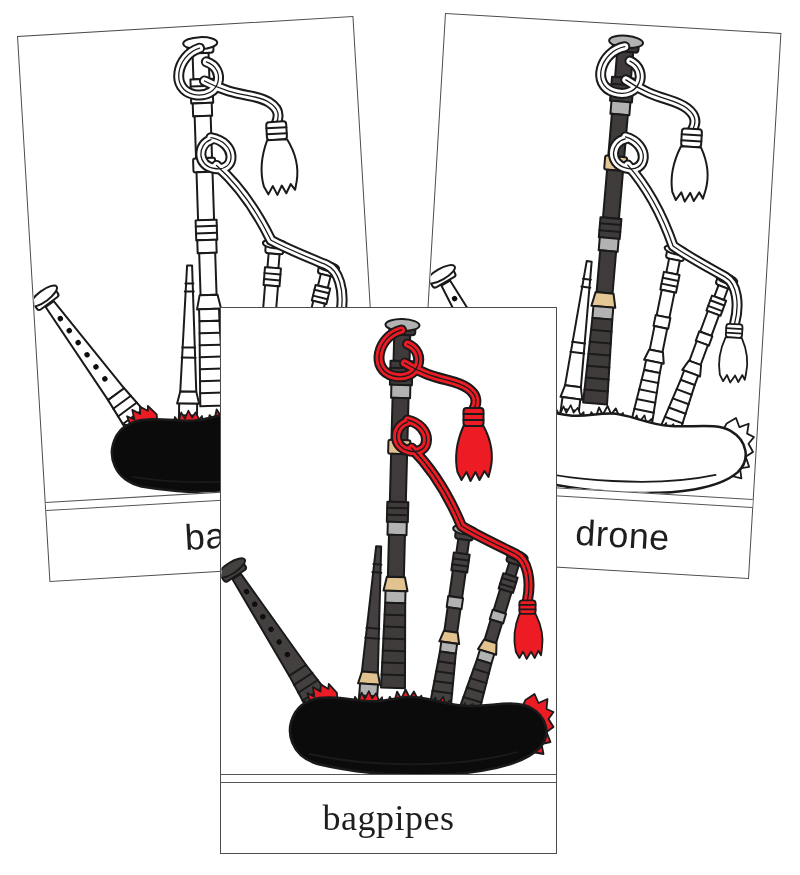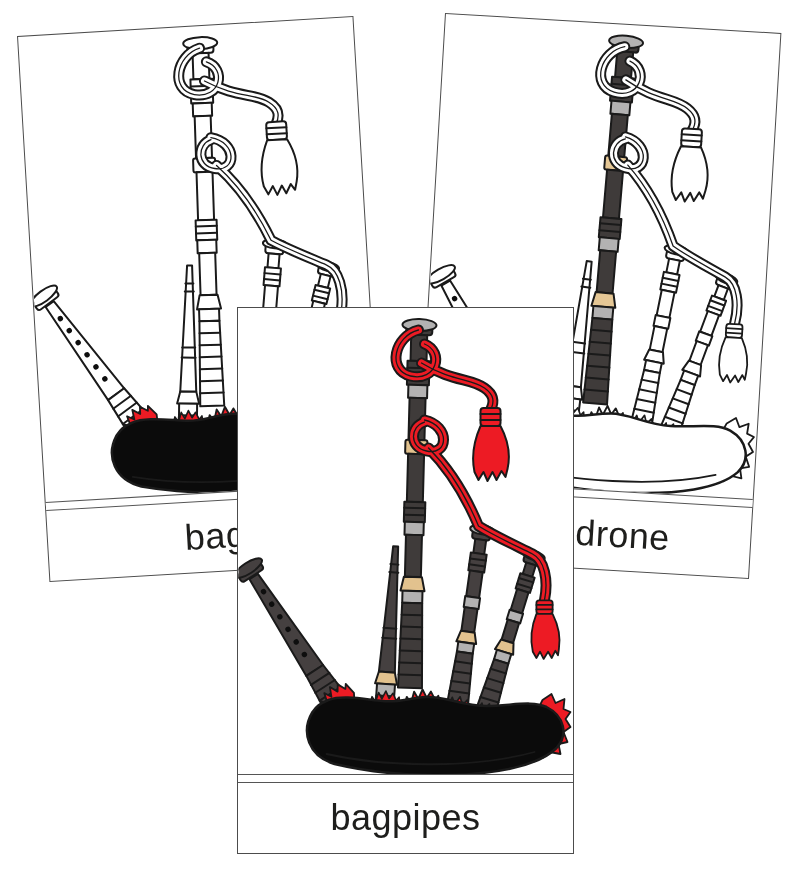--- a/index.html
+++ b/index.html
@@ -3,21 +3,21 @@
 <meta charset="utf-8">
 <style>
   html,body{margin:0;padding:0;background:#ffffff;}
   #canvas{position:relative;width:800px;height:875px;background:#ffffff;overflow:hidden;
           font-family:"Liberation Sans", sans-serif;}
   .card{position:absolute;width:337px;height:547px;background:#ffffff;
         border:1.6px solid #4c4c4c;box-sizing:border-box;
         transform-origin:top left;display:flex;flex-direction:column;}
   .card--bag{left:17px;top:36px;transform:rotate(-3.4deg);z-index:1;}
   .card--drone{left:445px;top:13px;transform:rotate(3.4deg);z-index:1;}
-  .card--bagpipes{left:237px;top:307px;z-index:3;}
+  .card--bagpipes{left:220px;top:307px;z-index:3;font-family:Liberation Serif, serif;}
   .art{position:relative;height:466px;border-bottom:1.5px solid #555555;flex:none;}
   .art svg{position:absolute;left:0;top:0;width:100%;height:100%;}
   .junction-gap{height:7px;flex:none;background:#ffffff;}
   .label{flex:1;border-top:1.5px solid #555555;display:flex;align-items:center;
          justify-content:center;font-size:36px;letter-spacing:0.5px;color:#1e1e1c;
          line-height:1;}
   .label--indent{justify-content:flex-start;padding-left:160px;}
   .defs-holder{position:absolute;width:0;height:0;overflow:hidden;}
 </style>
 </head>

